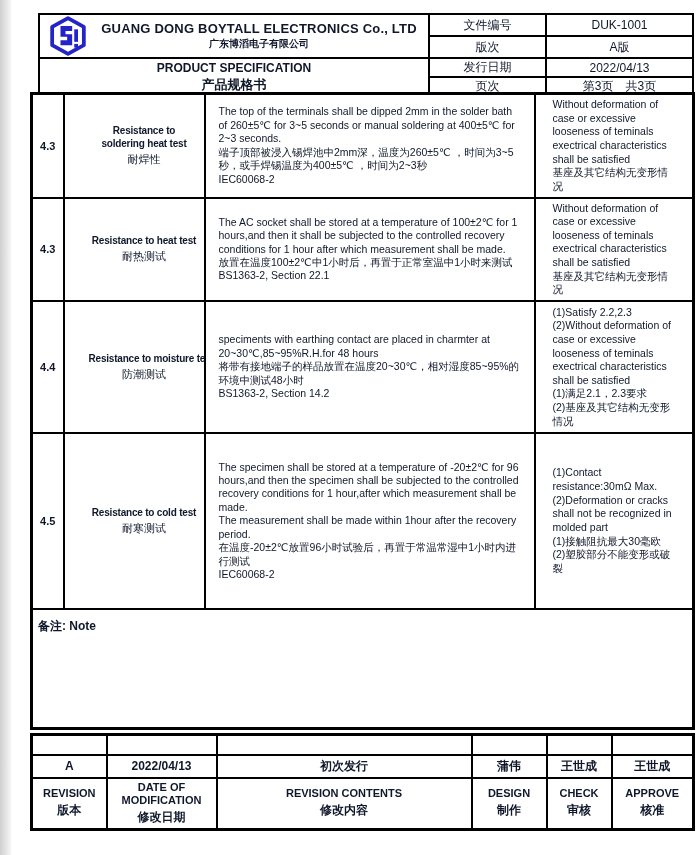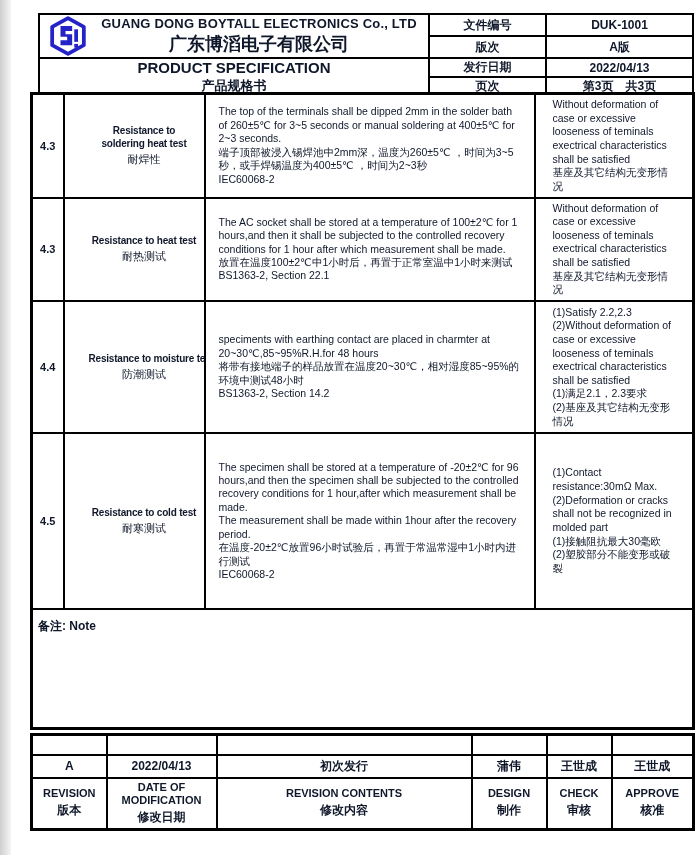--- a/index.html
+++ b/index.html
@@ -11,24 +11,24 @@
   .scan-edge{position:absolute;left:0;top:0;width:11px;height:855px;
     background:linear-gradient(to right,#cfcfcf,#f6f6f6);}
   table{border-collapse:collapse;table-layout:fixed;position:absolute;background:#fff;}
   td{border:2px solid #000;padding:0 4px;overflow:hidden;vertical-align:middle;}
   
   .header-table{left:38px;top:13px;width:654px;}
   .header-table td{text-align:center;}
   .company-flex{display:flex;align-items:center;gap:6px;padding-left:4px;}
   .company-text{flex:1;text-align:center;}
   .company-en{font-size:13px;font-weight:bold;letter-spacing:.2px;}
-  .company-zh{font-size:18px;font-weight:bold;margin-top:1px;}
-  .title-en{font-size:15px;font-weight:bold;}
+  .company-zh{font-size:10px;font-weight:bold;margin-top:1px;}
+  .title-en{font-size:12px;font-weight:bold;}
   .title-zh{font-size:13px;font-weight:bold;margin-top:1px;}
-  .meta-label,.meta-value{font-size:12px;font-weight:bold;white-space:nowrap;}
+  .meta-label,.meta-value{font-size:12px;font-weight:normal;white-space:nowrap;}
   
   .main-table{left:30px;top:92px;width:662px;border:3px solid #000;}
   .cell-no{text-align:center;font-weight:bold;font-size:11px;}
   .cell-name{text-align:center;padding-left:24px;}
   .name-en{font-size:10px;font-weight:bold;white-space:pre;letter-spacing:-.2px;line-height:1.3;}
   .name-zh{font-size:11px;margin-top:2px;}
   .cell-desc{font-size:10.5px;line-height:1.28;white-space:pre-line;text-align:left;padding:3px 13px;}
   .cell-req{font-size:10.5px;line-height:1.3;white-space:pre-line;text-align:left;padding:3px 17px;}
   .cell-note{vertical-align:top;text-align:left;font-size:12px;font-weight:bold;padding:8px 5px;}
   

